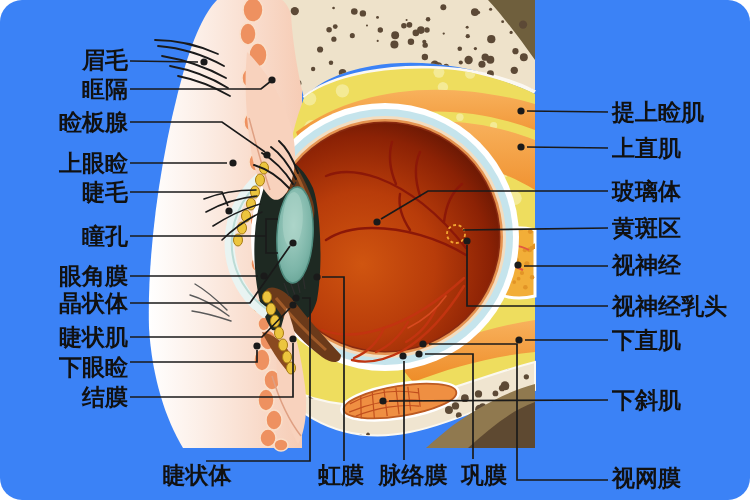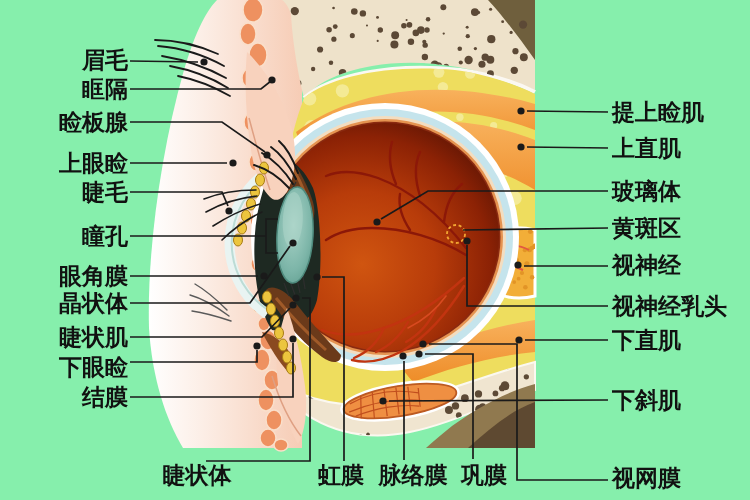--- a/index.html
+++ b/index.html
@@ -1,17 +1,17 @@
 <!DOCTYPE html>
 <html><head>
 <meta charset="utf-8">
 <style>
   html,body{margin:0;padding:0;background:#ffffff;}
-  .stage{position:relative;width:750px;height:500px;background:#86efac;overflow:hidden;
-         font-family:"Liberation Sans","DejaVu Sans",sans-serif;}
+  .stage{position:relative;width:750px;height:500px;background:#3b82f6;overflow:hidden;
+         font-family:"Liberation Sans","DejaVu Sans",sans-serif;border-radius:22px;}
   svg{position:absolute;left:0;top:0;display:block;}
   text.lbl{font-weight:bold;font-size:23px;fill:#111;}
 </style>
 </head>
 <body>
 
 <div class="stage">
 <svg width="750" height="500" viewBox="0 0 750 500">
   <defs>
     <linearGradient id="skinGrad" x1="0" y1="0" x2="1" y2="0">

